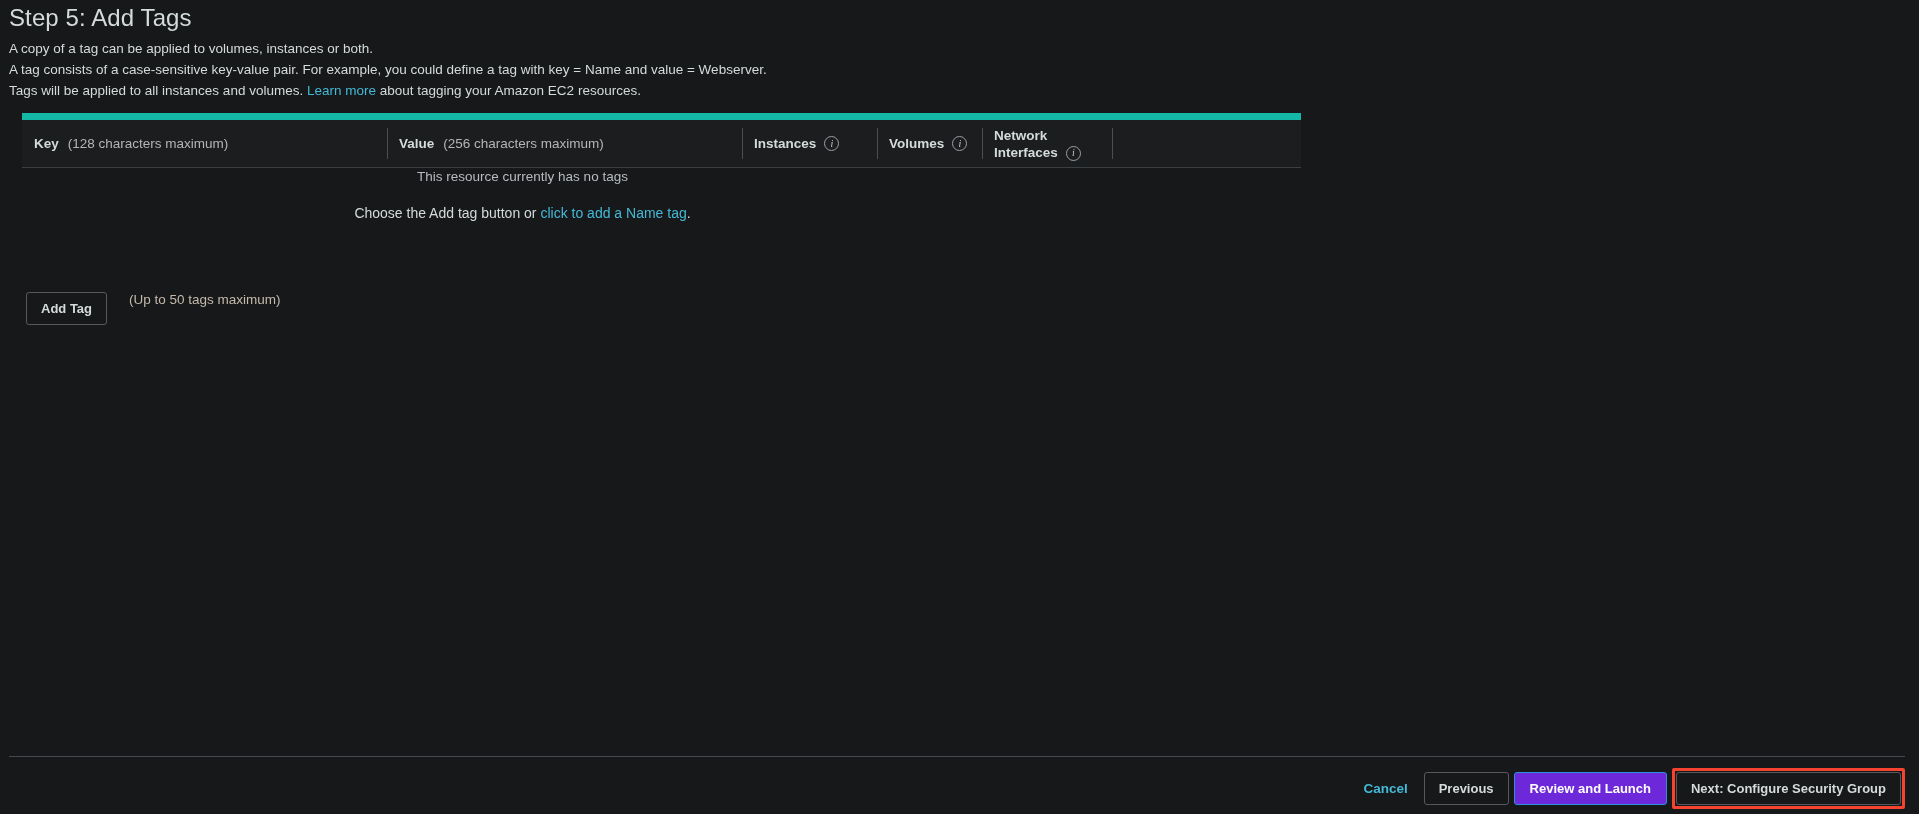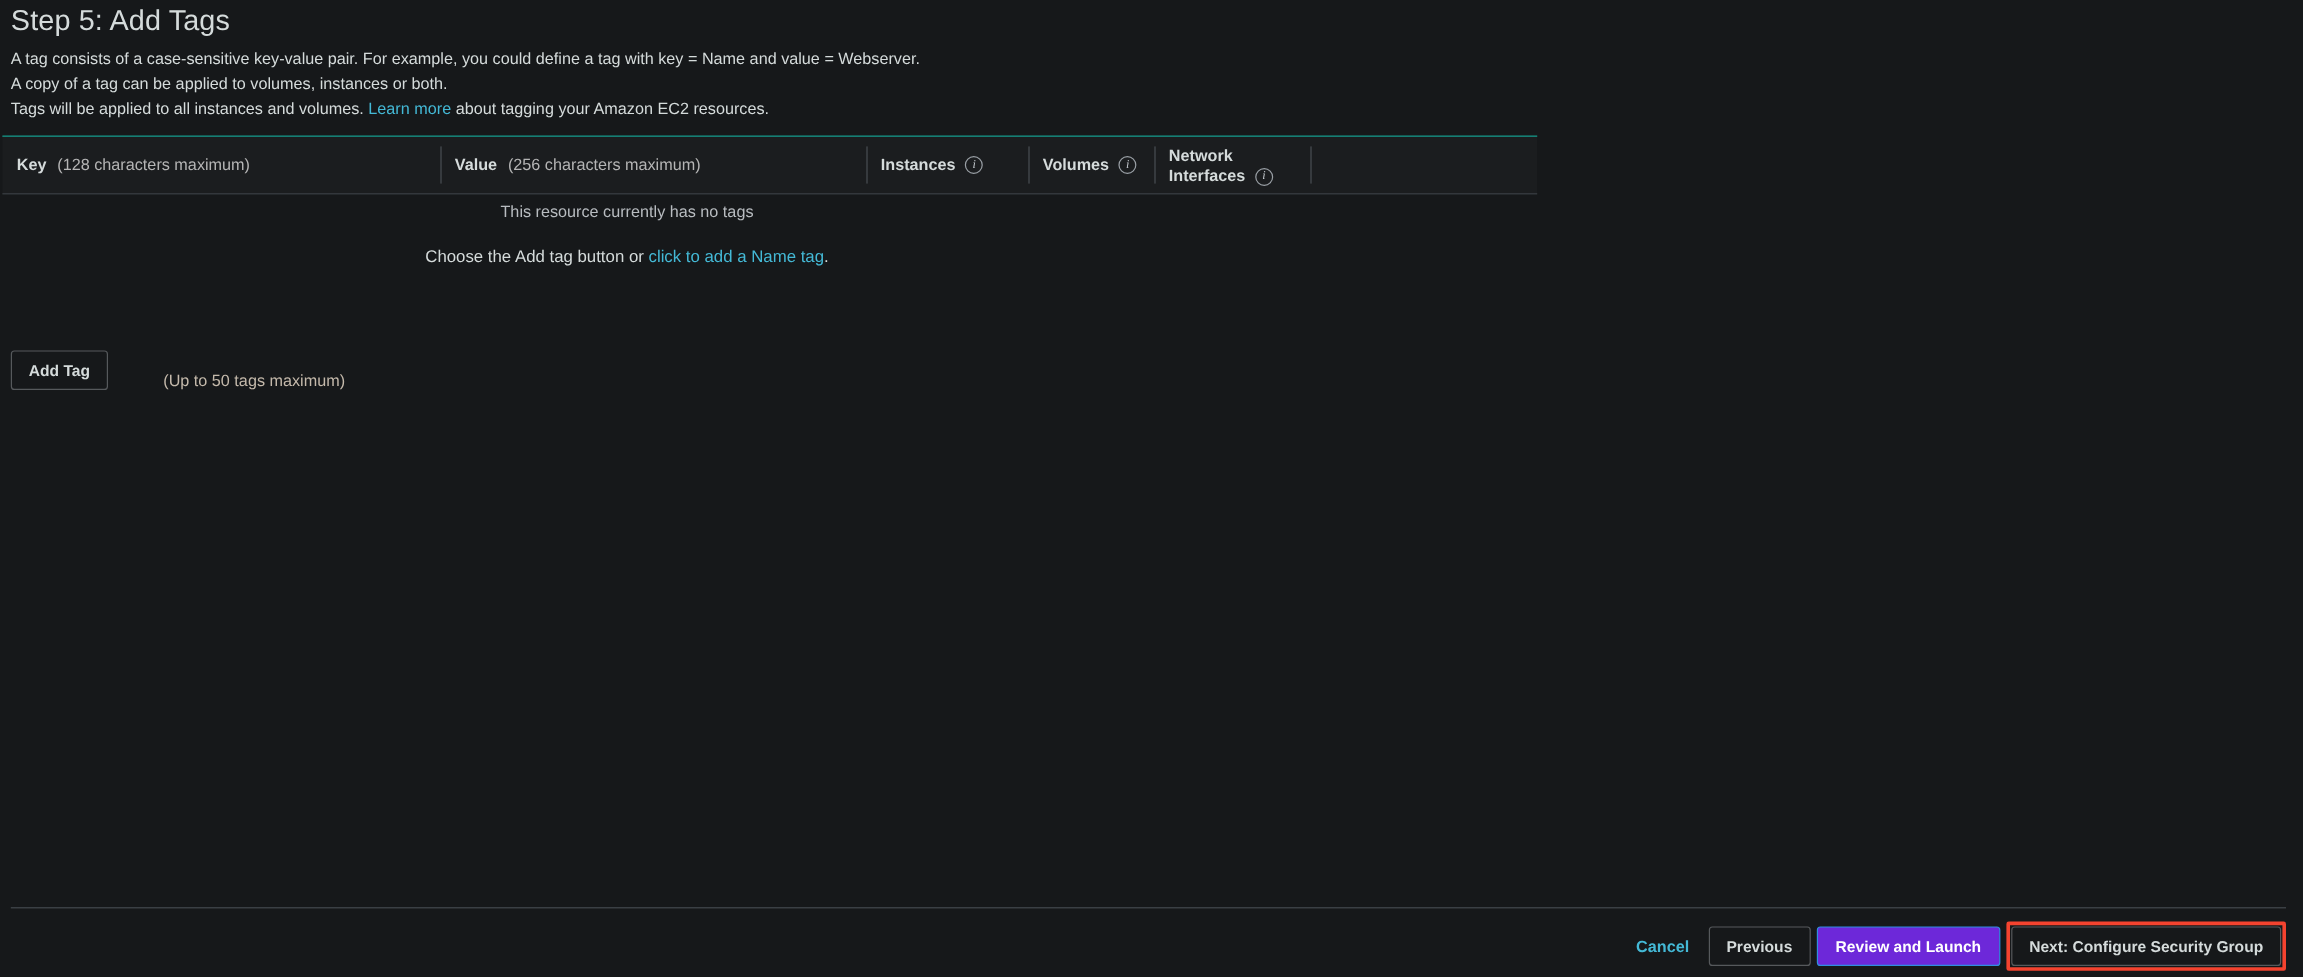--- a/index.html
+++ b/index.html
@@ -46,24 +46,24 @@
   a.link,
   .link {
     color: #44b9d6;
     text-decoration: none;
     cursor: pointer;
   }
 
   
   .tag-table {
     position: absolute;
-    left: 2px;
+    left: 22px;
     top: 113px;
     width: 1279px;
-    border-top: 1px solid #14b8a6;
+    border-top: 7px solid #14b8a6;
   }
 
   .thead {
     display: flex;
     align-items: stretch;
     background: #1b1d1f;
     height: 48px;
     border-bottom: 1px solid #3a3f44;
   }
 
@@ -156,25 +156,24 @@
   .empty-body {
     margin-top: 16px;
     font-size: 14px;
     color: #d5dbdb;
     line-height: 21px;
   }
 
   
   .addtag-row {
     position: absolute;
-    left: 9px;
+    left: 26px;
     top: 292px;
     display: flex;
-    align-items: flex-end;
-    gap: 24px;
+    align-items: flex-start;
   }
 
   .btn {
     font-family: "Liberation Sans", sans-serif;
     font-size: 13px;
     font-weight: bold;
     border-radius: 3px;
     cursor: pointer;
     white-space: nowrap;
     line-height: 1;
@@ -250,22 +249,22 @@
   }
 </style>
 </head>
 <body>
 
 <div class="page">
 
   <div class="intro">
     <h1 class="page-title">Step 5: Add Tags</h1>
 
+    <div class="intro-line">A copy of a tag can be applied to volumes, instances or both.</div>
     <div class="intro-line">A tag consists of a case-sensitive key-value pair. For example, you could define a tag with key = Name and value = Webserver.</div>
-    <div class="intro-line">A copy of a tag can be applied to volumes, instances or both.</div>
     <div class="intro-line">
       <span>Tags will be applied to all instances and volumes.</span>
       <span class="link">Learn more</span>
       <span>about tagging your Amazon EC2 resources.</span>
     </div>
   </div>
 
   <div class="tag-table">
     <div class="thead">
 

